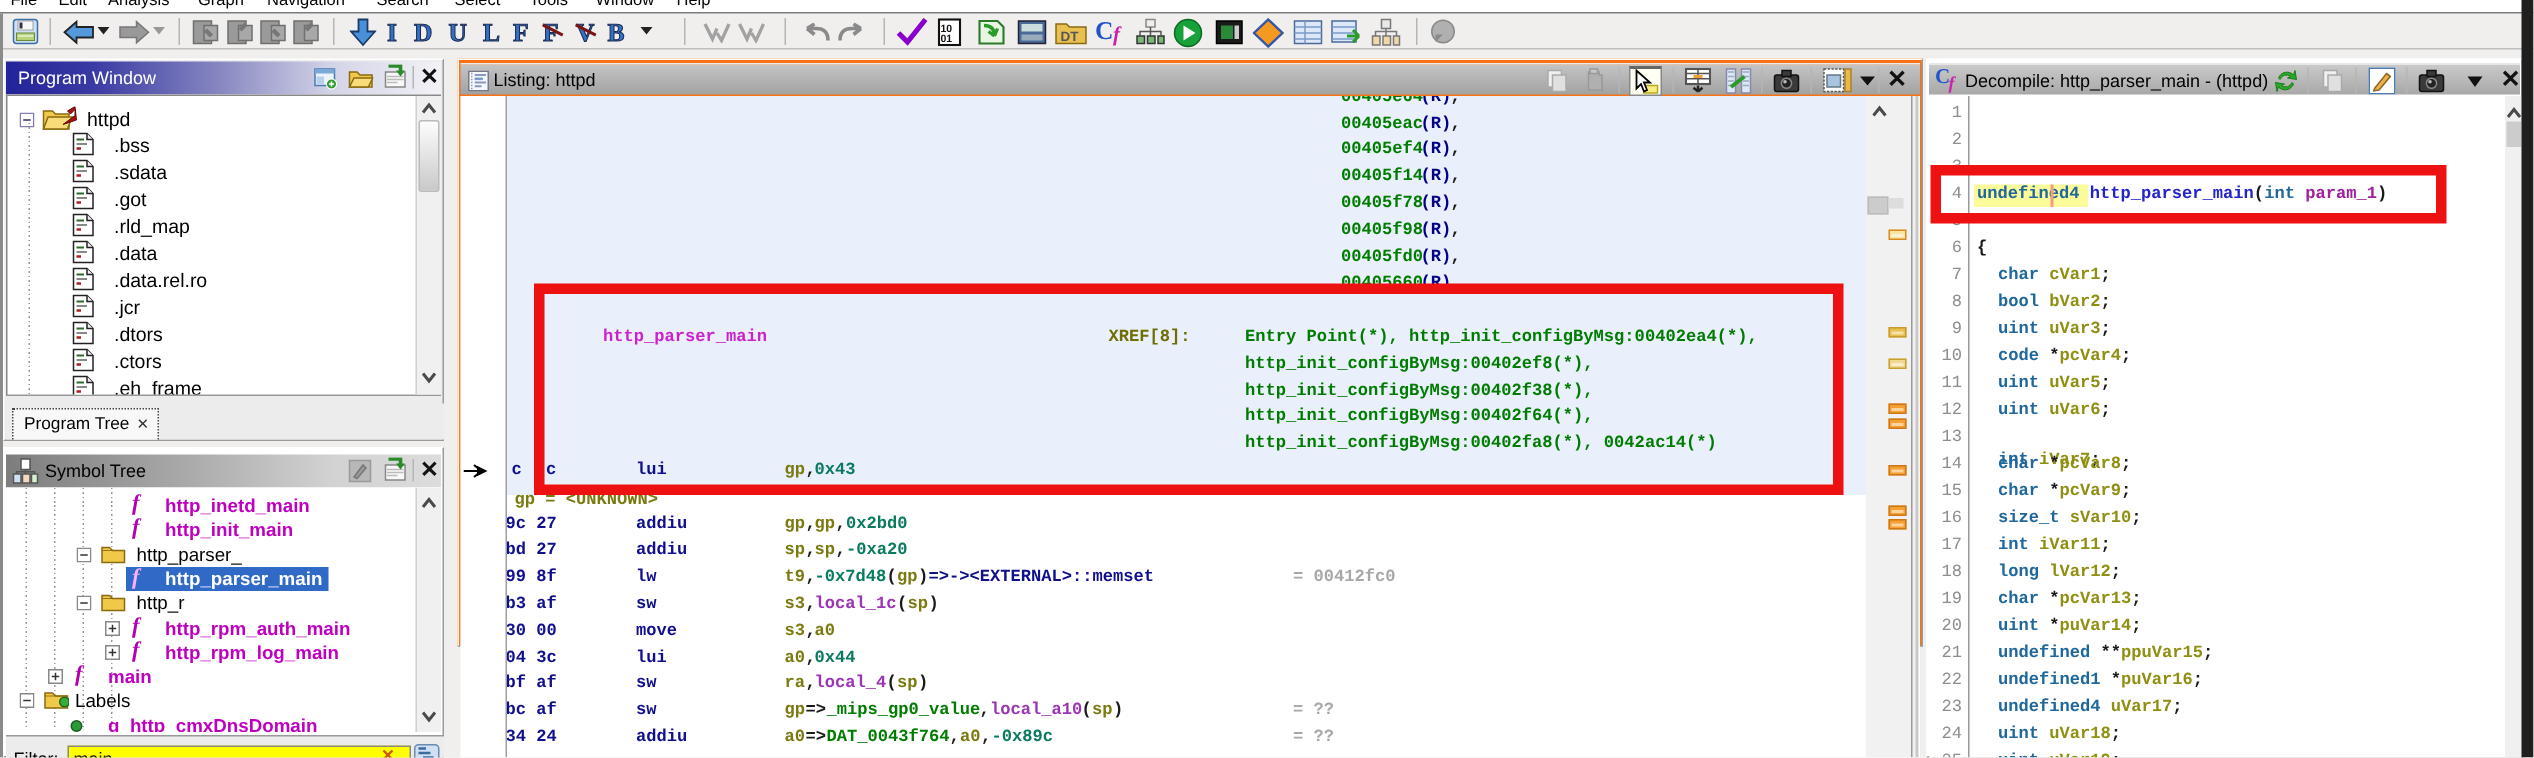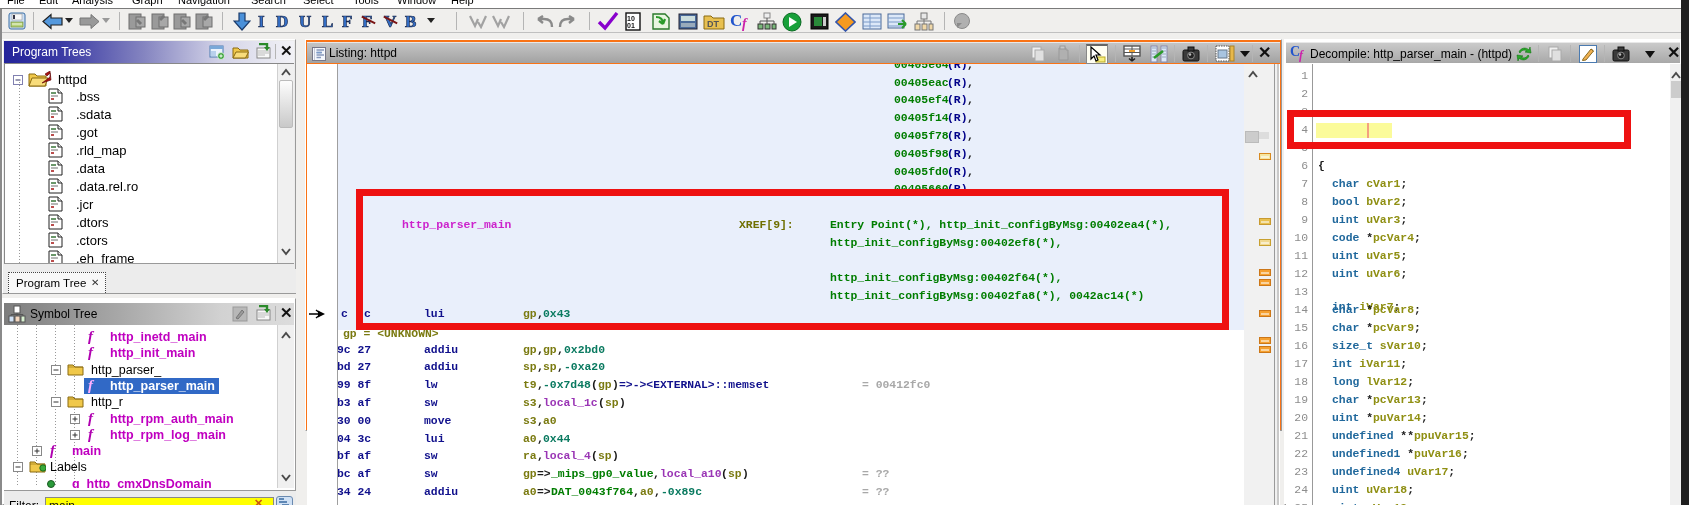--- a/index.html
+++ b/index.html
@@ -154,21 +154,21 @@
 <path d="M10 7 L10 9 M3 12 L3 9 L17 9 L17 12 M10 9 L10 12" stroke="#777" fill="none"></path>
 </svg>
 <div class="a sep" style="left:944px;top:2px;height:18px"></div>
 <svg class="a" style="left:952px;top:2px" width="21" height="20" viewBox="0 0 21 20">
 <circle cx="10" cy="9" r="7.5" fill="#b0b0b0" stroke="#8a8a8a"></circle>
 <path d="M5 16 L5 11 L10 11 Z" fill="#8a8a8a"></path>
 </svg>
 </div>
 <div class="a" style="left:2px;top:39px;width:294px;height:255px;background:#ececec;border:1px solid #9a9a9a;border-top-color:#fff;border-left-color:#fff">
 <div class="a" style="left:1px;top:1px;width:290px;height:22px;background:linear-gradient(90deg,#23239a 0%,#3a3aa4 20%,#8484c0 48%,#d4d4e8 75%,#f2f2f6 100%)">
-<span class="a ttl" style="left:8px;top:4px;color:#fff">Program Trees</span>
+<span class="a ttl" style="left:8px;top:4px;color:#fff">Program Window</span>
 <svg class="a" style="left:205px;top:3px" width="16" height="16" viewBox="0 0 16 16">
 <rect x="1" y="2" width="13" height="11" fill="#eaf2fc" stroke="#4a7ab0"></rect>
 <rect x="1" y="2" width="13" height="3" fill="#7aa8d8"></rect>
 <rect x="2" y="7" width="5" height="5" fill="#b8d0ec"></rect>
 <circle cx="12" cy="12" r="3.4" fill="#35a035" stroke="#fff" stroke-width="0.7"></circle>
 <path d="M12 10.3 L12 13.7 M10.3 12 L13.7 12" stroke="#fff" stroke-width="1"></path>
 </svg>
 <svg class="a" style="left:228px;top:3px" width="17" height="16" viewBox="0 0 17 16">
 <path d="M1 4 L6 4 L8 6 L16 6 L16 14 L1 14 Z" fill="#f0c84a" stroke="#8a6a10"></path>
 <path d="M1 14 L4 8 L16.5 8 L13.5 14 Z" fill="#f8dc7a" stroke="#8a6a10"></path>
@@ -497,25 +497,28 @@
         <span class="a m nvy" style="left:640px;top:0">(R)</span>
         <span class="a m pln" style="left:660px;top:0">,</span>
       </div>
 <div class="a" style="left:0;top:117.4px;width:973px;height:17.8px">
         <span class="a m grn" style="left:587px;top:0">00405660</span>
         <span class="a m nvy" style="left:640px;top:0">(R)</span>
         <span class="a m pln" style="left:660px;top:0">,</span>
       </div>
 <div class="a" style="left:0;top:153.0px;width:973px;height:17.8px">
         <span class="a m mag" style="left:95px;top:0">http_parser_main</span>
-        <span class="a m xrh" style="left:432px;top:0">XREF[9]:</span>
+        <span class="a m xrh" style="left:432px;top:0">XREF[8]:</span>
         <span class="a m grn" style="left:523px;top:0">Entry Point(*), http_init_configByMsg:00402ea4(*),</span>
       </div>
 <div class="a" style="left:0;top:170.8px;width:973px;height:17.8px">
         <span class="a m grn" style="left:523px;top:0">http_init_configByMsg:00402ef8(*),</span>
+      </div>
+<div class="a" style="left:0;top:188.6px;width:973px;height:17.8px">
+        <span class="a m grn" style="left:523px;top:0">http_init_configByMsg:00402f38(*),</span>
       </div>
 <div class="a" style="left:0;top:206.4px;width:973px;height:17.8px">
         <span class="a m grn" style="left:523px;top:0">http_init_configByMsg:00402f64(*),</span>
       </div>
 <div class="a" style="left:0;top:224.2px;width:973px;height:17.8px">
         <span class="a m grn" style="left:523px;top:0">http_init_configByMsg:00402fa8(*), 0042ac14(*)</span>
       </div>
 <div class="a" style="left:0;top:242.0px;width:973px;height:17.8px">
         <span class="a m nav" style="left:34px;top:0">c</span>
         <span class="a m nav" style="left:57px;top:0">c</span>
@@ -690,20 +693,21 @@
 <div class="a" style="left:359px;top:8px;width:0;height:0;border-left:5.5px solid transparent;border-right:5.5px solid transparent;border-top:7px solid #111"></div>
 <span class="a x" style="left:381px;top:0px;font-size:16px">✕</span>
 </div>
 <div class="a" style="left:1px;top:24px;width:395px;height:441px;background:#fff;overflow:hidden">
 <div class="a" style="left:26px;top:0;width:1px;height:441px;background:#999"></div>
 <div class="a ln" style="left:3px;top:3px">1</div>
 <div class="a ln" style="left:3px;top:21px">2</div>
 <div class="a ln" style="left:3px;top:39px">3</div>
 <div class="a ln" style="left:3px;top:57px">4</div>
 <div class="a" style="left:30px;top:59px;width:76px;height:15px;background:#fbfb9a"></div>
+<div class="a d" style="left:32px;top:57px"><span class="typ">undefined4</span> <span class="fnm">http_parser_main</span><span class="pln">(</span><span class="typ">int</span> <span class="par">param_1</span><span class="pln">)</span></div>
 <div class="a" style="left:81px;top:59px;width:2px;height:15px;background:#f4a080"></div>
 <div class="a ln" style="left:3px;top:75px">5</div>
 <div class="a ln" style="left:3px;top:93px">6</div>
 <div class="a d pln" style="left:32px;top:93px">{</div>
 <div class="a ln" style="left:3px;top:111px">7</div>
 <div class="a d" style="left:46px;top:111px"><span class="typ">char </span><span class="vr">cVar1</span><span class="pln">;</span></div>
 <div class="a ln" style="left:3px;top:129px">8</div>
 <div class="a d" style="left:46px;top:129px"><span class="typ">bool </span><span class="vr">bVar2</span><span class="pln">;</span></div>
 <div class="a ln" style="left:3px;top:147px">9</div>
 <div class="a d" style="left:46px;top:147px"><span class="typ">uint </span><span class="vr">uVar3</span><span class="pln">;</span></div>

